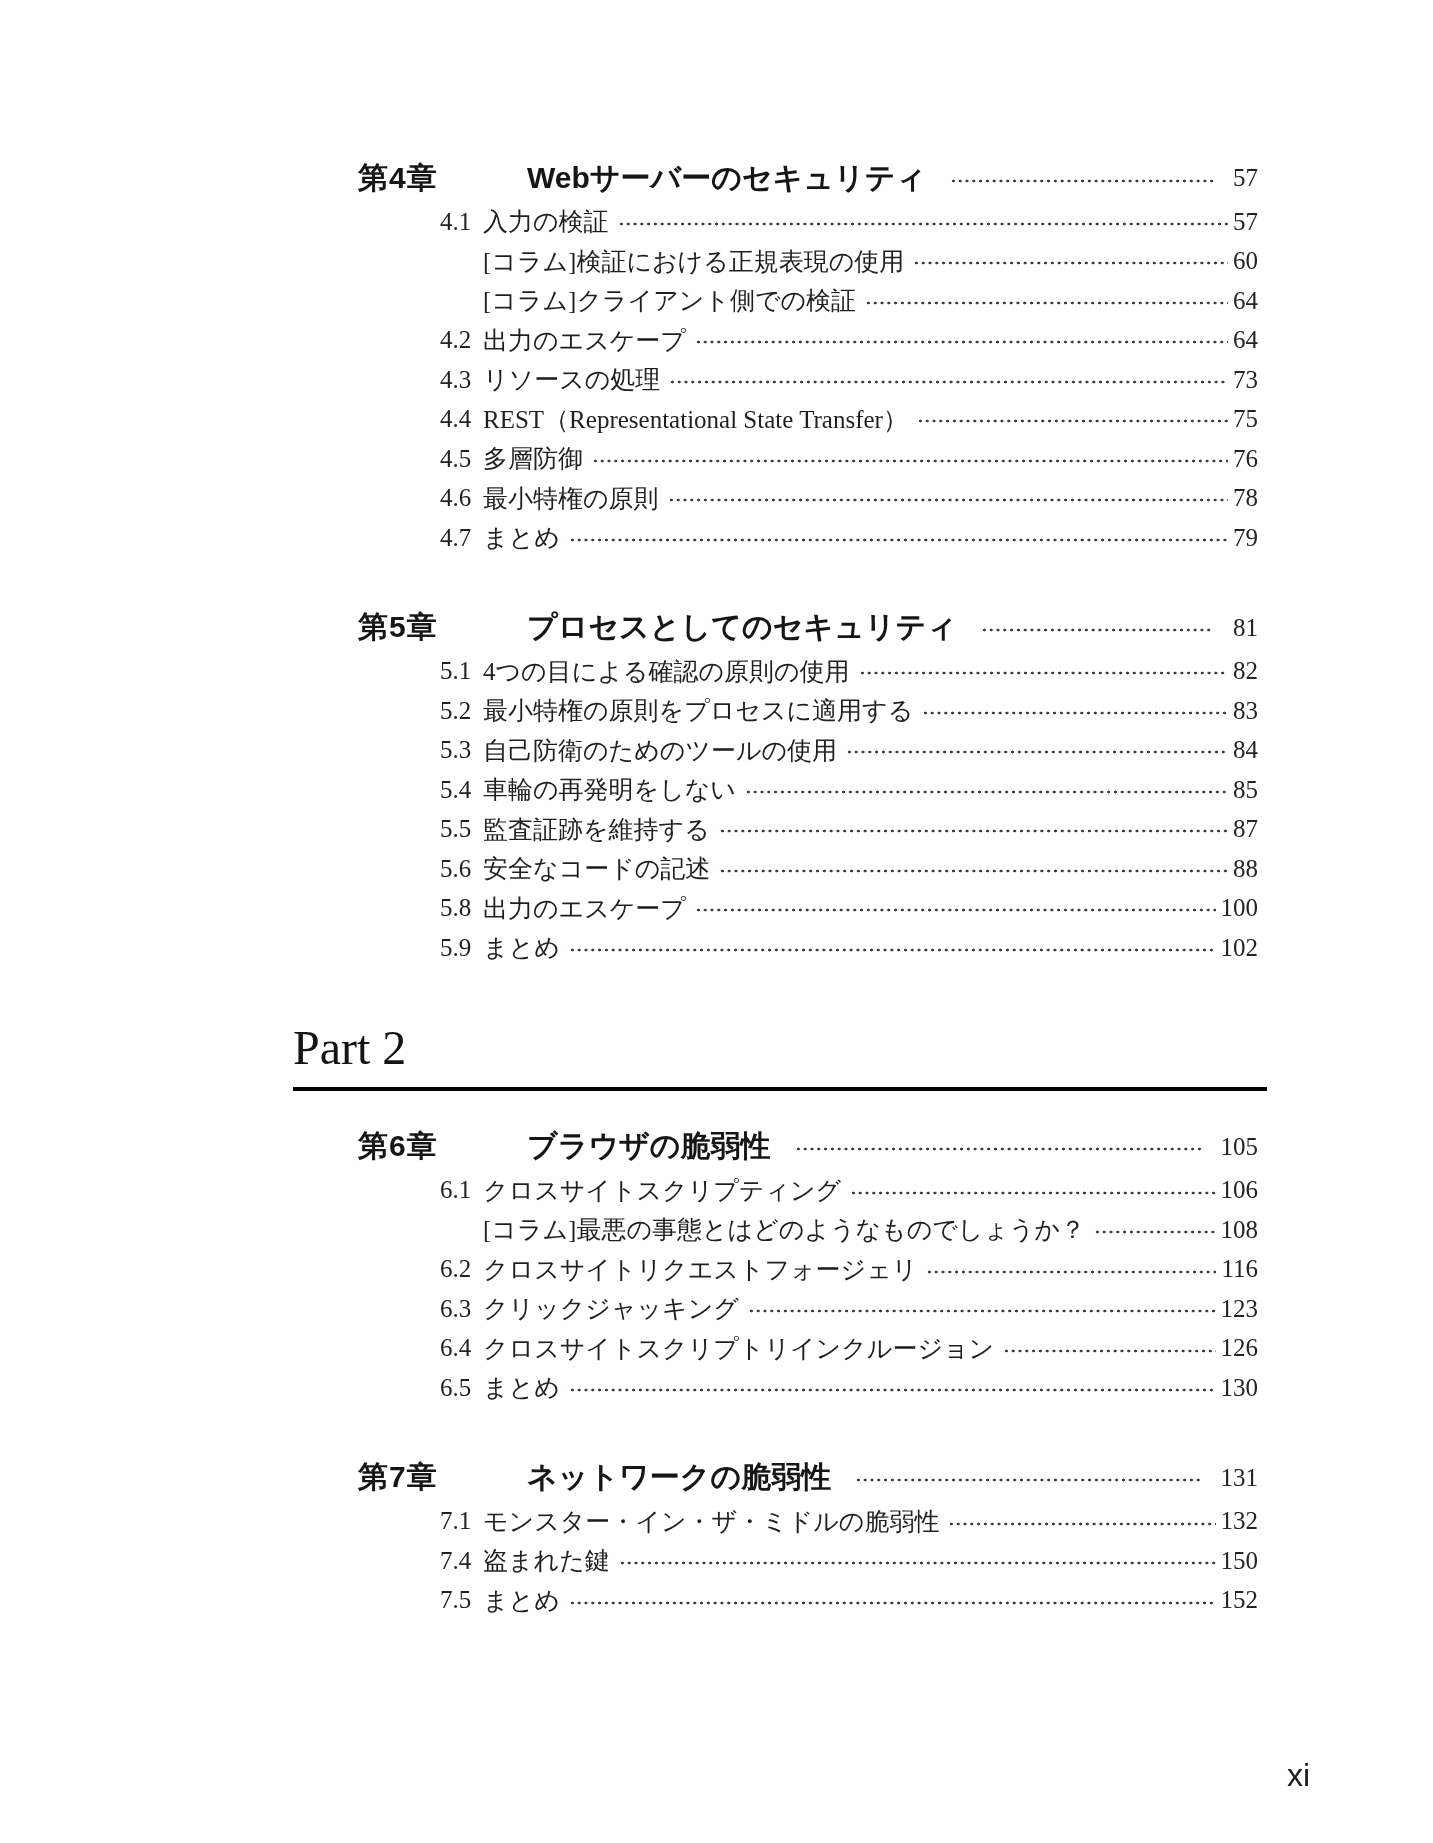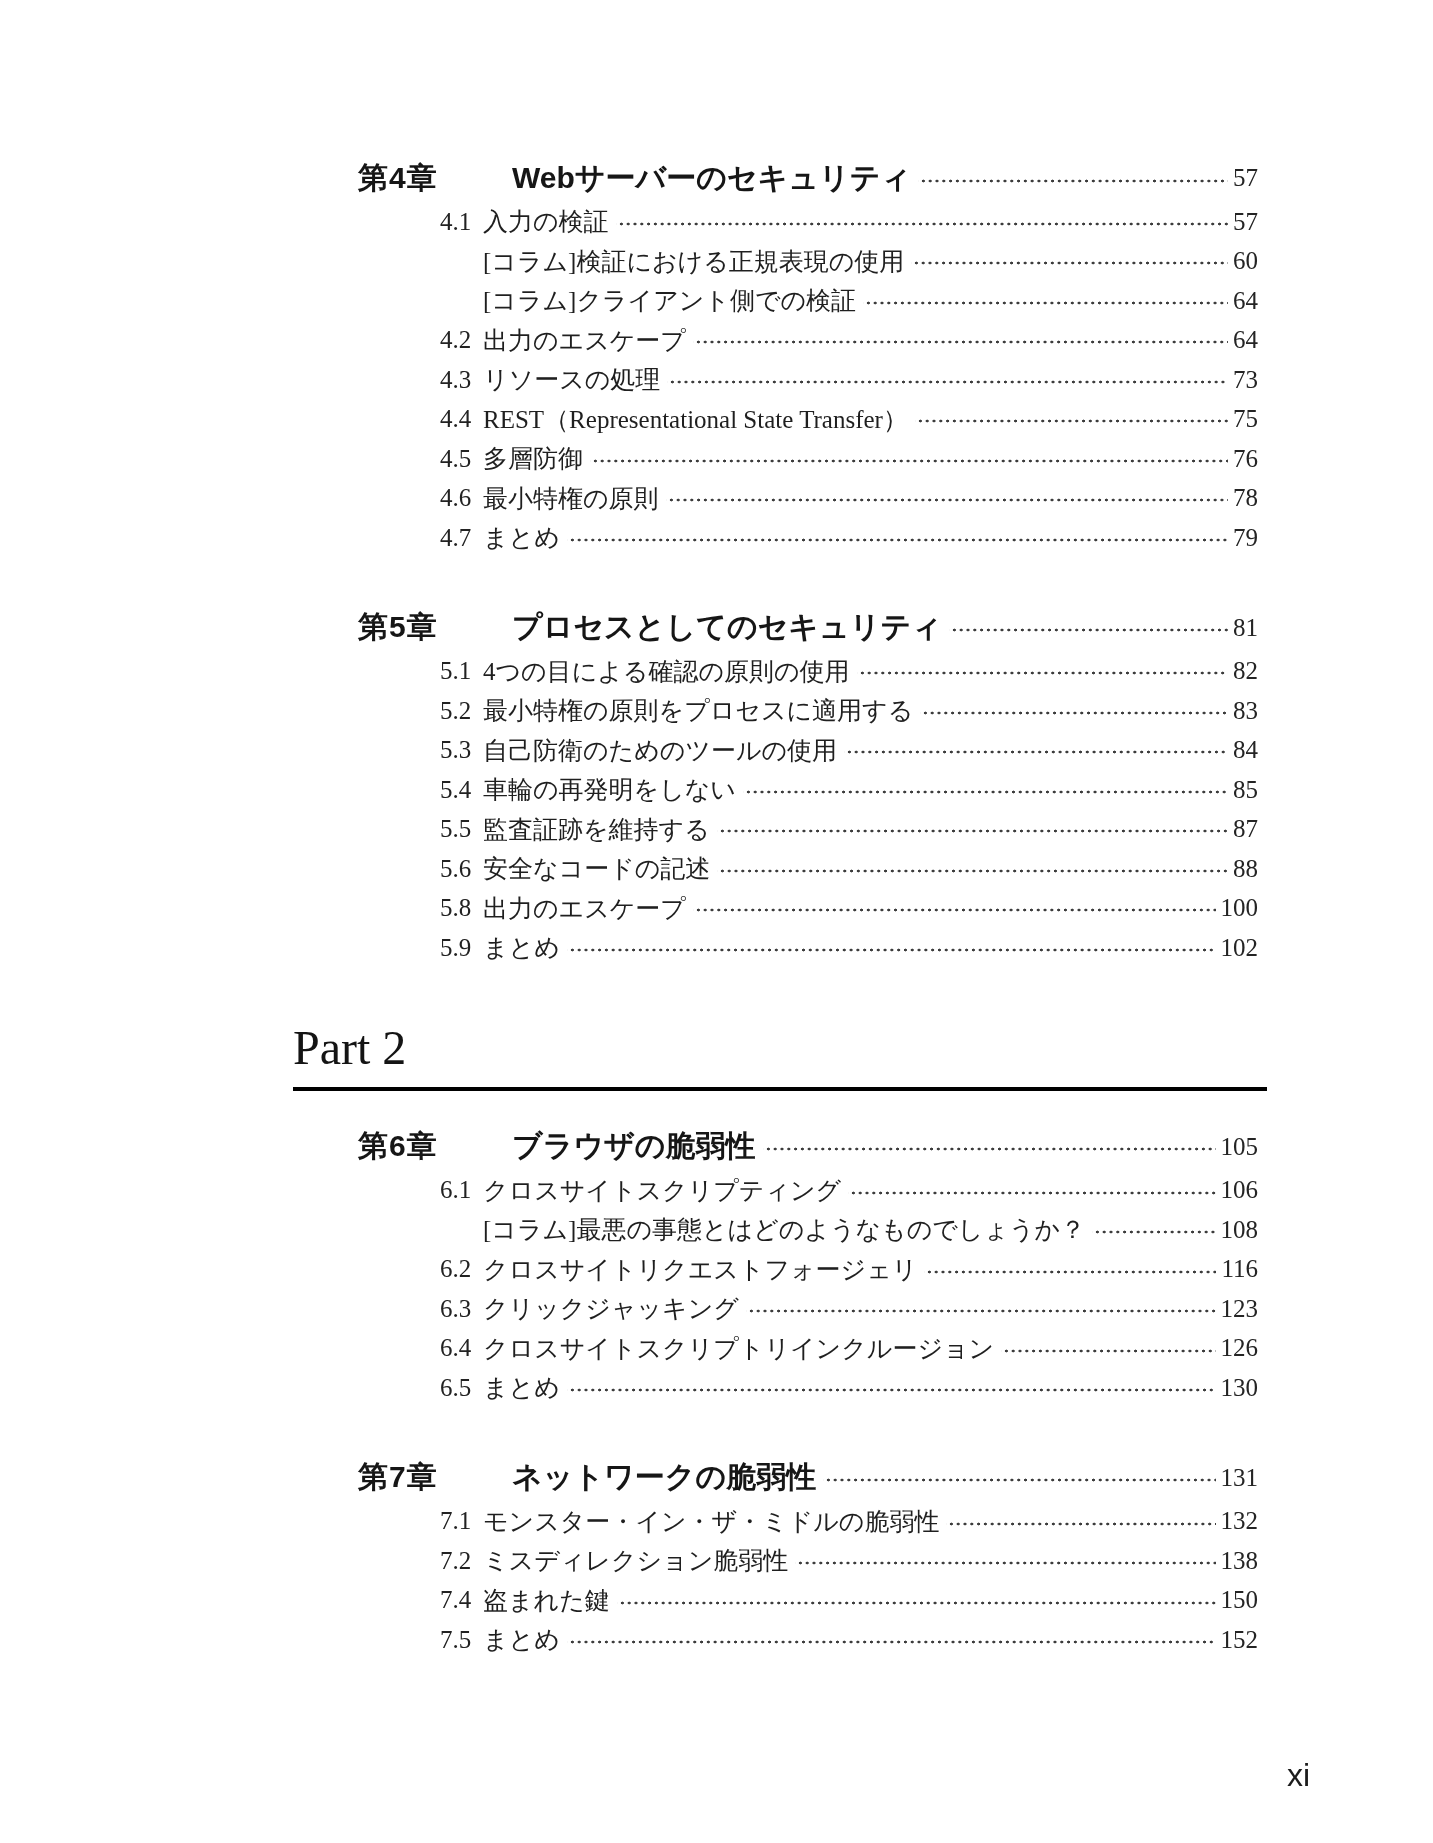--- a/index.html
+++ b/index.html
@@ -25,20 +25,21 @@
     display: flex;
     align-items: center;
     height: 48px;
     padding-left: 358px;
     padding-right: 9px;
     font-family: "Liberation Sans", sans-serif;
     font-weight: 700;
     font-size: 30px;
     color: #161616;
     white-space: nowrap;
+    gap: 15px;
   }
   .ch-num { width: 154px; flex: 0 0 auto; letter-spacing: 1px; }
   .entry-row {
     display: flex;
     align-items: center;
     height: 39.5px;
     padding-left: 428px;
     padding-right: 9px;
     font-size: 25px;
     white-space: nowrap;
@@ -256,26 +257,20 @@
           <span class="leader"></span>
           <span class="page-num">131</span>
         </div>
         <div class="entry-row">
           <span class="e-num">7.1</span>
           <span class="e-title">モンスター・イン・ザ・ミドルの脆弱性</span>
           <span class="leader"></span>
           <span class="page-num">132</span>
         </div>
         <div class="entry-row">
-          <span class="e-num">7.2</span>
-          <span class="e-title">ミスディレクション脆弱性</span>
-          <span class="leader"></span>
-          <span class="page-num">138</span>
-        </div>
-        <div class="entry-row">
           <span class="e-num">7.4</span>
           <span class="e-title">盗まれた鍵</span>
           <span class="leader"></span>
           <span class="page-num">150</span>
         </div>
         <div class="entry-row">
           <span class="e-num">7.5</span>
           <span class="e-title">まとめ</span>
           <span class="leader"></span>
           <span class="page-num">152</span>

